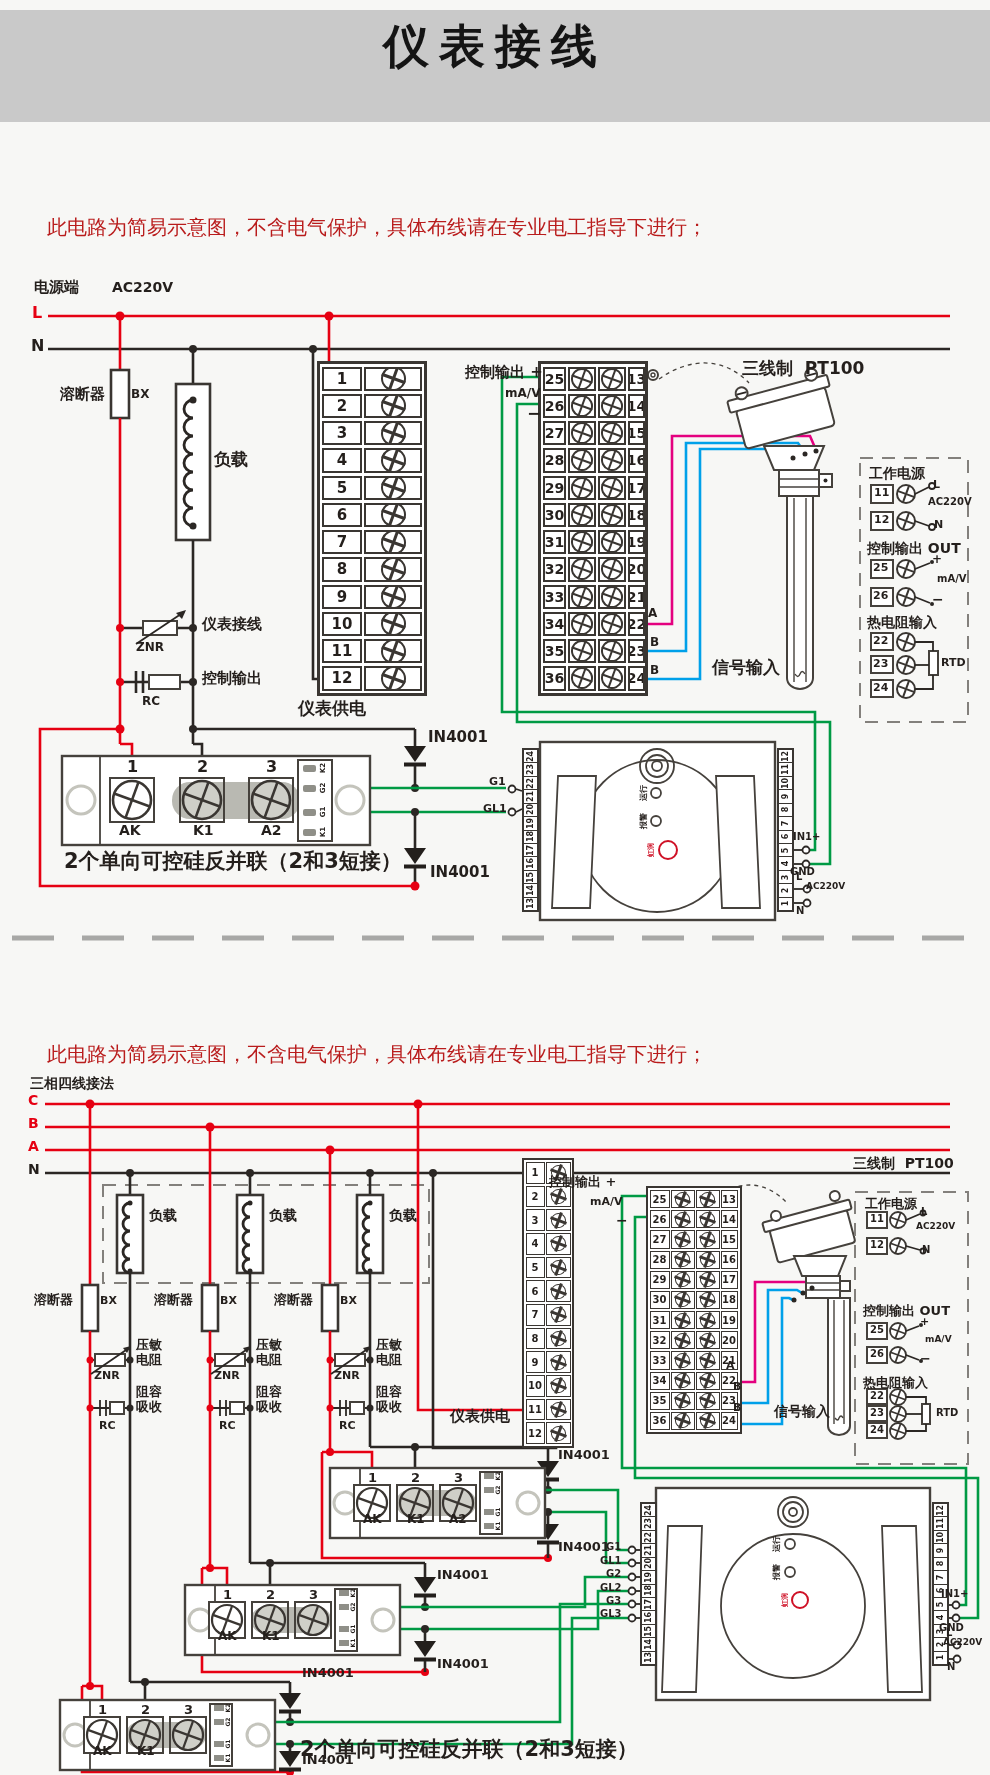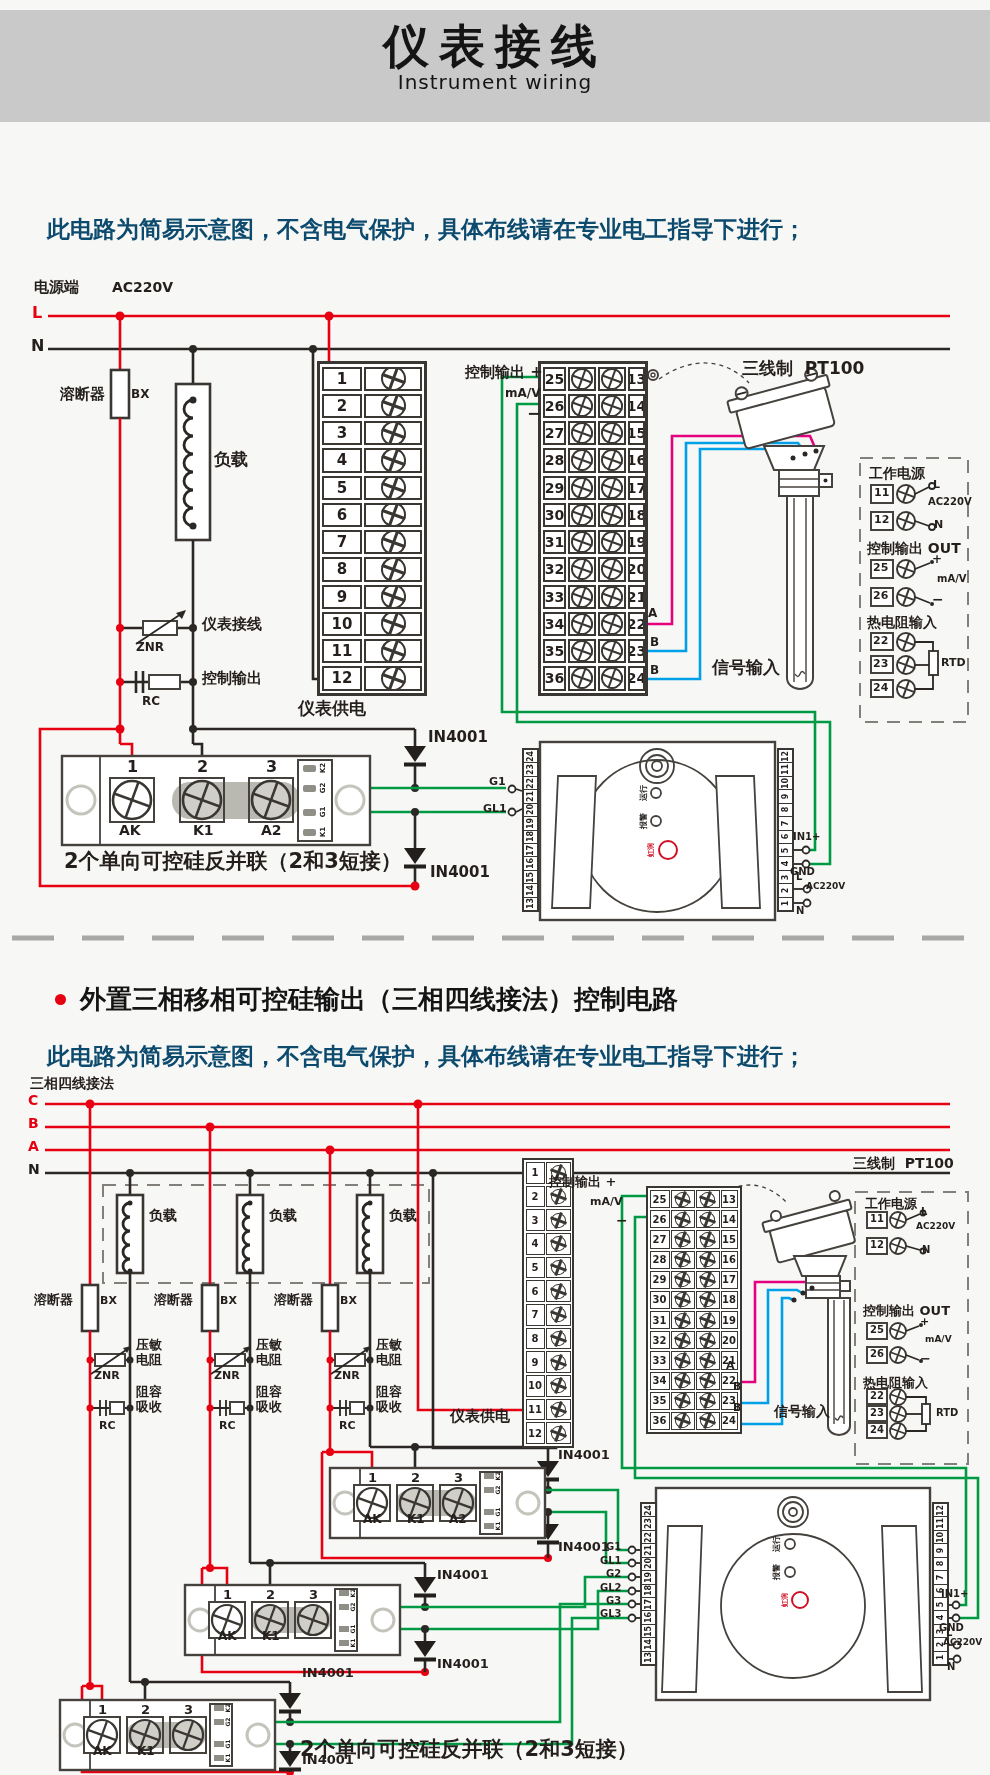--- a/index.html
+++ b/index.html
@@ -3,21 +3,21 @@
 <meta charset="utf-8">
 <style>
   body{margin:0;background:#fff}
   #canvas{position:relative;width:990px;height:1775px;background:#f7f7f5;overflow:hidden;
           font-family:"DejaVu Sans","Liberation Sans",sans-serif;color:#241f1c}
   #hdr{position:absolute;left:0;top:10px;width:100%;height:112px;background:#c9c9c9;text-align:center;color:#141414;z-index:2}
   .hdr-t{font-size:46px;font-weight:bold;letter-spacing:10px;padding-top:6px}
   .hdr-s{font-size:20px;margin-top:-8px;letter-spacing:1px}
   .sec-head{position:absolute;display:flex;align-items:center;gap:14px;font-size:26px;font-weight:bold;color:#141414;z-index:3;white-space:nowrap}
   .bullet{width:11px;height:11px;border-radius:50%;background:#e60012;flex:0 0 auto}
-  .sec-note{position:absolute;font-size:23px;font-weight:bold;color:#0c4a6e;z-index:3;white-space:nowrap}
+  .sec-note{position:absolute;font-size:20px;font-weight:normal;color:#b91c1c;z-index:3;white-space:nowrap}
   #labels .lbl{position:absolute;font-weight:bold;color:#241f1c;white-space:pre;line-height:1.12;z-index:6}
   svg{position:absolute;left:0;top:0;z-index:1}
   
   .tblock{position:absolute;display:flex;background:#fff;border:3px solid #3a3632;box-sizing:border-box;padding:1px;z-index:4}
   .tcol{display:flex;flex-direction:column;flex:0 0 auto}
   .tcell{flex:1;margin:1.5px 1px;border:2px solid #3a3632;display:flex;align-items:center;justify-content:center;background:#fff;box-sizing:border-box;overflow:hidden}
   .tnum{font-weight:bold;color:#241f1c}
   .screw{display:block;border-radius:50%;border:2.5px solid #3a3632;position:relative;transform:rotate(20deg);box-sizing:border-box;background:#fff}
   .screw::before{content:"";position:absolute;top:-2px;bottom:-2px;left:50%;width:2.5px;margin-left:-1.25px;background:#3a3632}
   .screw::after{content:"";position:absolute;left:-2px;right:-2px;top:50%;height:2.5px;margin-top:-1.25px;background:#3a3632}
@@ -567,28 +567,23 @@
         <circle cx="956" cy="1618" r="3.5" class="oc"></circle>
       <line x1="948" y1="1645" x2="954" y2="1645" class="wk2"></line>
         <circle cx="957" cy="1645" r="3.5" class="oc"></circle>
       <line x1="948" y1="1659" x2="954" y2="1659" class="wk2"></line>
         <circle cx="957" cy="1659" r="3.5" class="oc"></circle>
     </g>
   </svg>
 
   <div id="hdr">
     <div class="hdr-t">仪表接线</div>
-    <div class="hdr-s">Instrument wiring</div>
   </div>
 
   <div class="sec-note" style="left:47px;top:214px">此电路为简易示意图，不含电气保护，具体布线请在专业电工指导下进行；</div>
-  <div class="sec-head" style="left:55px;top:982px">
-    <span class="bullet"></span>
-    <span>外置三相移相可控硅输出（三相四线接法）控制电路</span>
-  </div>
   <div class="sec-note" style="left:47px;top:1041px">此电路为简易示意图，不含电气保护，具体布线请在专业电工指导下进行；</div>
 
   <div class="tblock" style="left:317px;top:361px;width:110px;height:335px;font-size:15px">
     <div class="tcol" style="width:42px">
         <div class="tcell tnum">1</div>
         <div class="tcell tnum">2</div>
         <div class="tcell tnum">3</div>
         <div class="tcell tnum">4</div>
         <div class="tcell tnum">5</div>
         <div class="tcell tnum">6</div>

